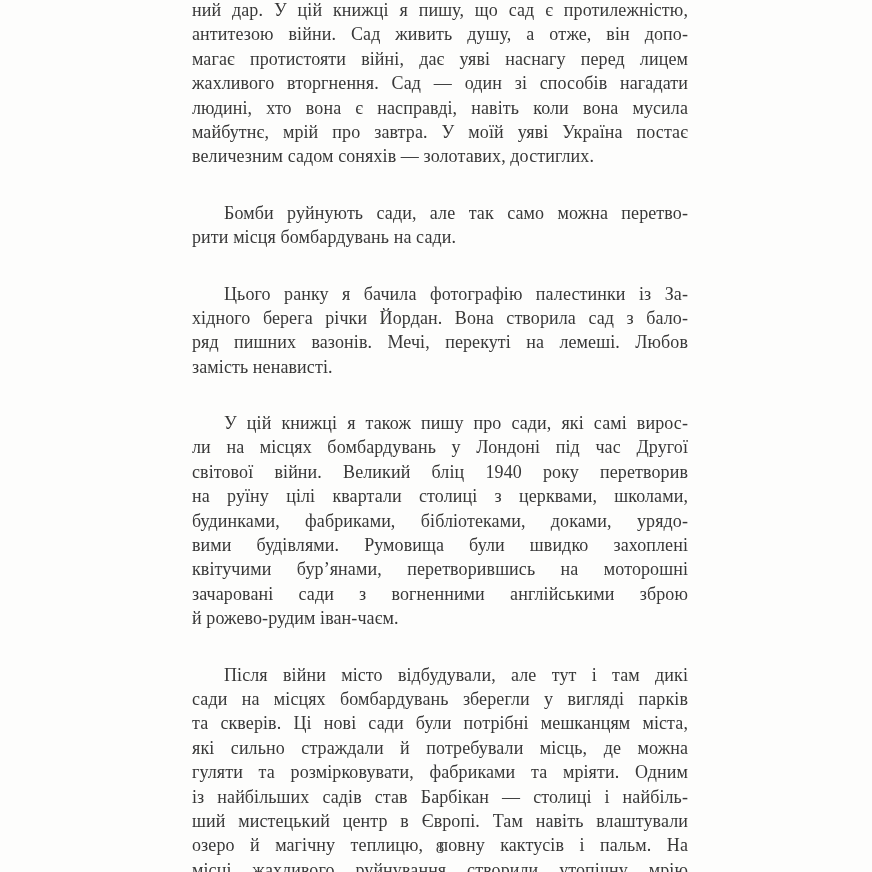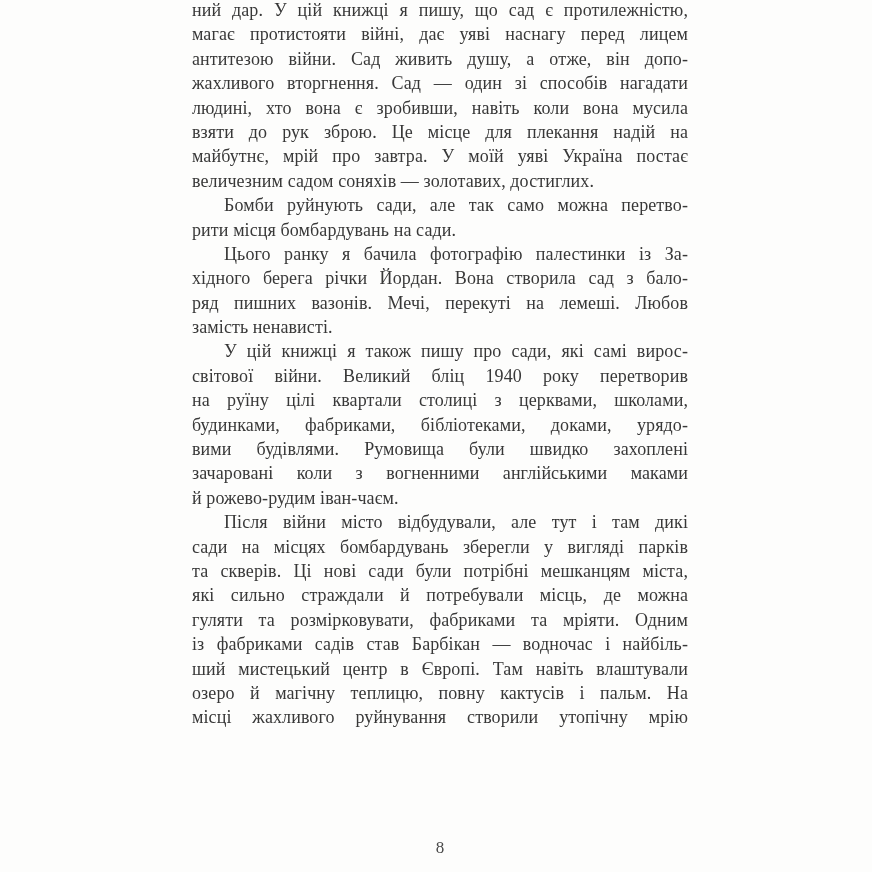--- a/index.html
+++ b/index.html
@@ -33,62 +33,64 @@
     text-align: justify;
     text-align-last: justify;
     height: 24.4px;
     white-space: nowrap;
   }
   .line.para-end {
     text-align-last: left;
   }
   .line.indent {
     text-indent: 32px;
+    margin-top: 32px;
   }
   .folio {
     position: absolute;
     top: 836px;
     left: 192px;
     width: 496px;
     text-align: center;
     font-size: 17px;
     line-height: 24px;
     color: #4a4a4a;
   }
 </style>
 </head>
 <body>
 
 <div class="page">
   <div class="text-block">
       <div class="line">ний дар. У цій книжці я пишу, що сад є протилежністю,</div>
+      <div class="line">антитезою війни. Сад живить душу, а отже, він допо-</div>
       <div class="line">магає протистояти війні, дає уяві наснагу перед лицем</div>
-      <div class="line">антитезою війни. Сад живить душу, а отже, він допо-</div>
       <div class="line">жахливого вторгнення. Сад — один зі способів нагадати</div>
-      <div class="line">людині, хто вона є зробивши, навіть коли вона мусила</div>
-      <div class="line">взяти до рук зброю. Це місце для плекання надій на</div>
+      <div class="line">людині, хто вона є насправді, навіть коли вона мусила</div>
       <div class="line">майбутнє, мрій про завтра. У моїй уяві Україна постає</div>
       <div class="line para-end">величезним садом соняхів — золотавих, достиглих.</div>
       <div class="line indent">Бомби руйнують сади, але так само можна перетво-</div>
       <div class="line para-end">рити місця бомбардувань на сади.</div>
       <div class="line indent">Цього ранку я бачила фотографію палестинки із За-</div>
       <div class="line">хідного берега річки Йордан. Вона створила сад з бало-</div>
       <div class="line">ряд пишних вазонів. Мечі, перекуті на лемеші. Любов</div>
       <div class="line para-end">замість ненависті.</div>
       <div class="line indent">У цій книжці я також пишу про сади, які самі вирос-</div>
+      <div class="line">ли на місцях бомбардувань у Лондоні під час Другої</div>
       <div class="line">світової війни. Великий бліц 1940 року перетворив</div>
       <div class="line">на руїну цілі квартали столиці з церквами, школами,</div>
       <div class="line">будинками, фабриками, бібліотеками, доками, урядо-</div>
       <div class="line">вими будівлями. Румовища були швидко захоплені</div>
-      <div class="line">зачаровані коли з вогненними англійськими маками</div>
+      <div class="line">квітучими бур’янами, перетворившись на моторошні</div>
+      <div class="line">зачаровані сади з вогненними англійськими зброю</div>
       <div class="line para-end">й рожево-рудим іван-чаєм.</div>
       <div class="line indent">Після війни місто відбудували, але тут і там дикі</div>
       <div class="line">сади на місцях бомбардувань зберегли у вигляді парків</div>
       <div class="line">та скверів. Ці нові сади були потрібні мешканцям міста,</div>
       <div class="line">які сильно страждали й потребували місць, де можна</div>
       <div class="line">гуляти та розмірковувати, фабриками та мріяти. Одним</div>
-      <div class="line">із фабриками садів став Барбікан — водночас і найбіль-</div>
+      <div class="line">із найбільших садів став Барбікан — столиці і найбіль-</div>
       <div class="line">ший мистецький центр в Європі. Там навіть влаштували</div>
       <div class="line">озеро й магічну теплицю, повну кактусів і пальм. На</div>
       <div class="line">місці жахливого руйнування створили утопічну мрію</div>
     </div>
   <div class="folio">8</div>
 </div>
 
 </body></html>

